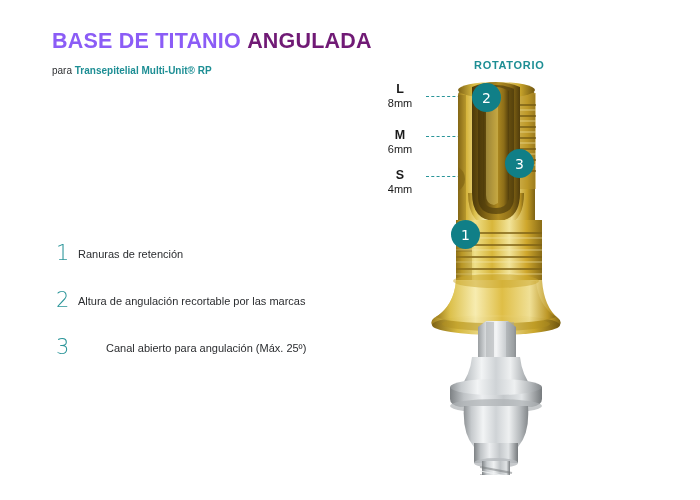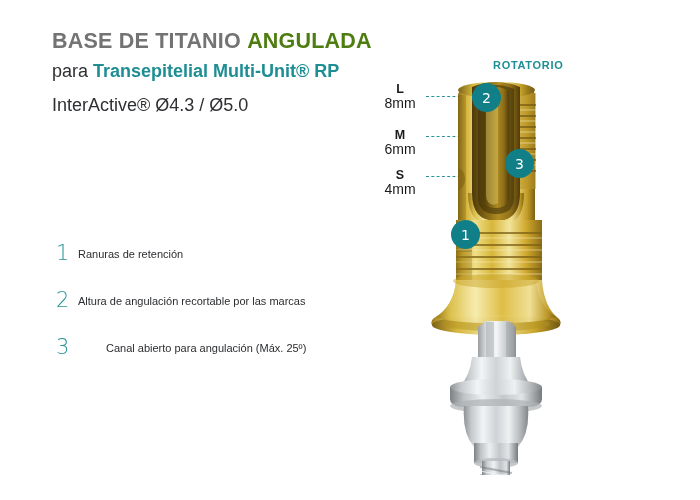--- a/index.html
+++ b/index.html
@@ -23,25 +23,25 @@
     top: 28px;
     width: 360px;
   }
   #title-line {
     font-size: 21.5px;
     font-weight: bold;
     letter-spacing: 0.2px;
     line-height: 26px;
     white-space: nowrap;
   }
-  .t-teal { color: #737373; }
-  .t-dark { color: #4d7c0f; }
+  .t-teal { color: #8b5cf6; }
+  .t-dark { color: #701a75; }
 
   .sub-line {
-    font-size: 18px;
+    font-size: 10px;
     line-height: 34px;
     color: #2e3033;
     white-space: nowrap;
   }
   .sub-line .bold-teal {
     font-weight: bold;
     color: #1d8e94;
   }
 
   
@@ -72,39 +72,39 @@
     font-size: 11px;
     color: #2b2d30;
     line-height: 14px;
     white-space: nowrap;
   }
   .legend-row.r3 .legend-text { left: 30px; margin-left: 24px; }
 
   
   #rotatorio {
     position: absolute;
-    left: 493px;
+    left: 474px;
     top: 59px;
     font-size: 11px;
     font-weight: bold;
     letter-spacing: 0.7px;
     color: #1d8e94;
     text-align: right;
   }
 
   
   .size-group { position: absolute; text-align: center; width: 48px; }
   .size-letter {
     font-size: 12.5px;
     font-weight: bold;
     color: #1a1a1a;
     line-height: 13px;
   }
   .size-mm {
-    font-size: 14px;
+    font-size: 11px;
     color: #1a1a1a;
     line-height: 13px;
     margin-top: 1px;
   }
   #size-L { left: 376px; top: 83px; }
   #size-M { left: 376px; top: 129px; }
   #size-S { left: 376px; top: 169px; }
 
   .dash-line {
     position: absolute;
@@ -152,21 +152,20 @@
 <div id="headline-block">
   <div id="title-line">
     <span class="t-teal">BASE DE TITANIO</span><span class="t-dark">&nbsp;</span><span class="t-dark">ANGULADA</span>
   </div>
 
   <div class="sub-line">
     <span>para </span><span class="bold-teal">Transepitelial Multi-Unit® RP</span>
   </div>
 
 
-  <div class="sub-line">InterActive® Ø4.3  / Ø5.0</div>
 </div>
 
 <div id="legend">
   <div class="legend-row r1">
     <span class="legend-num">1</span>
     <span class="legend-text">Ranuras de retención</span>
   </div>
   <div class="legend-row r2">
     <span class="legend-num">2</span>
     <span class="legend-text">Altura de angulación recortable por las marcas</span>

